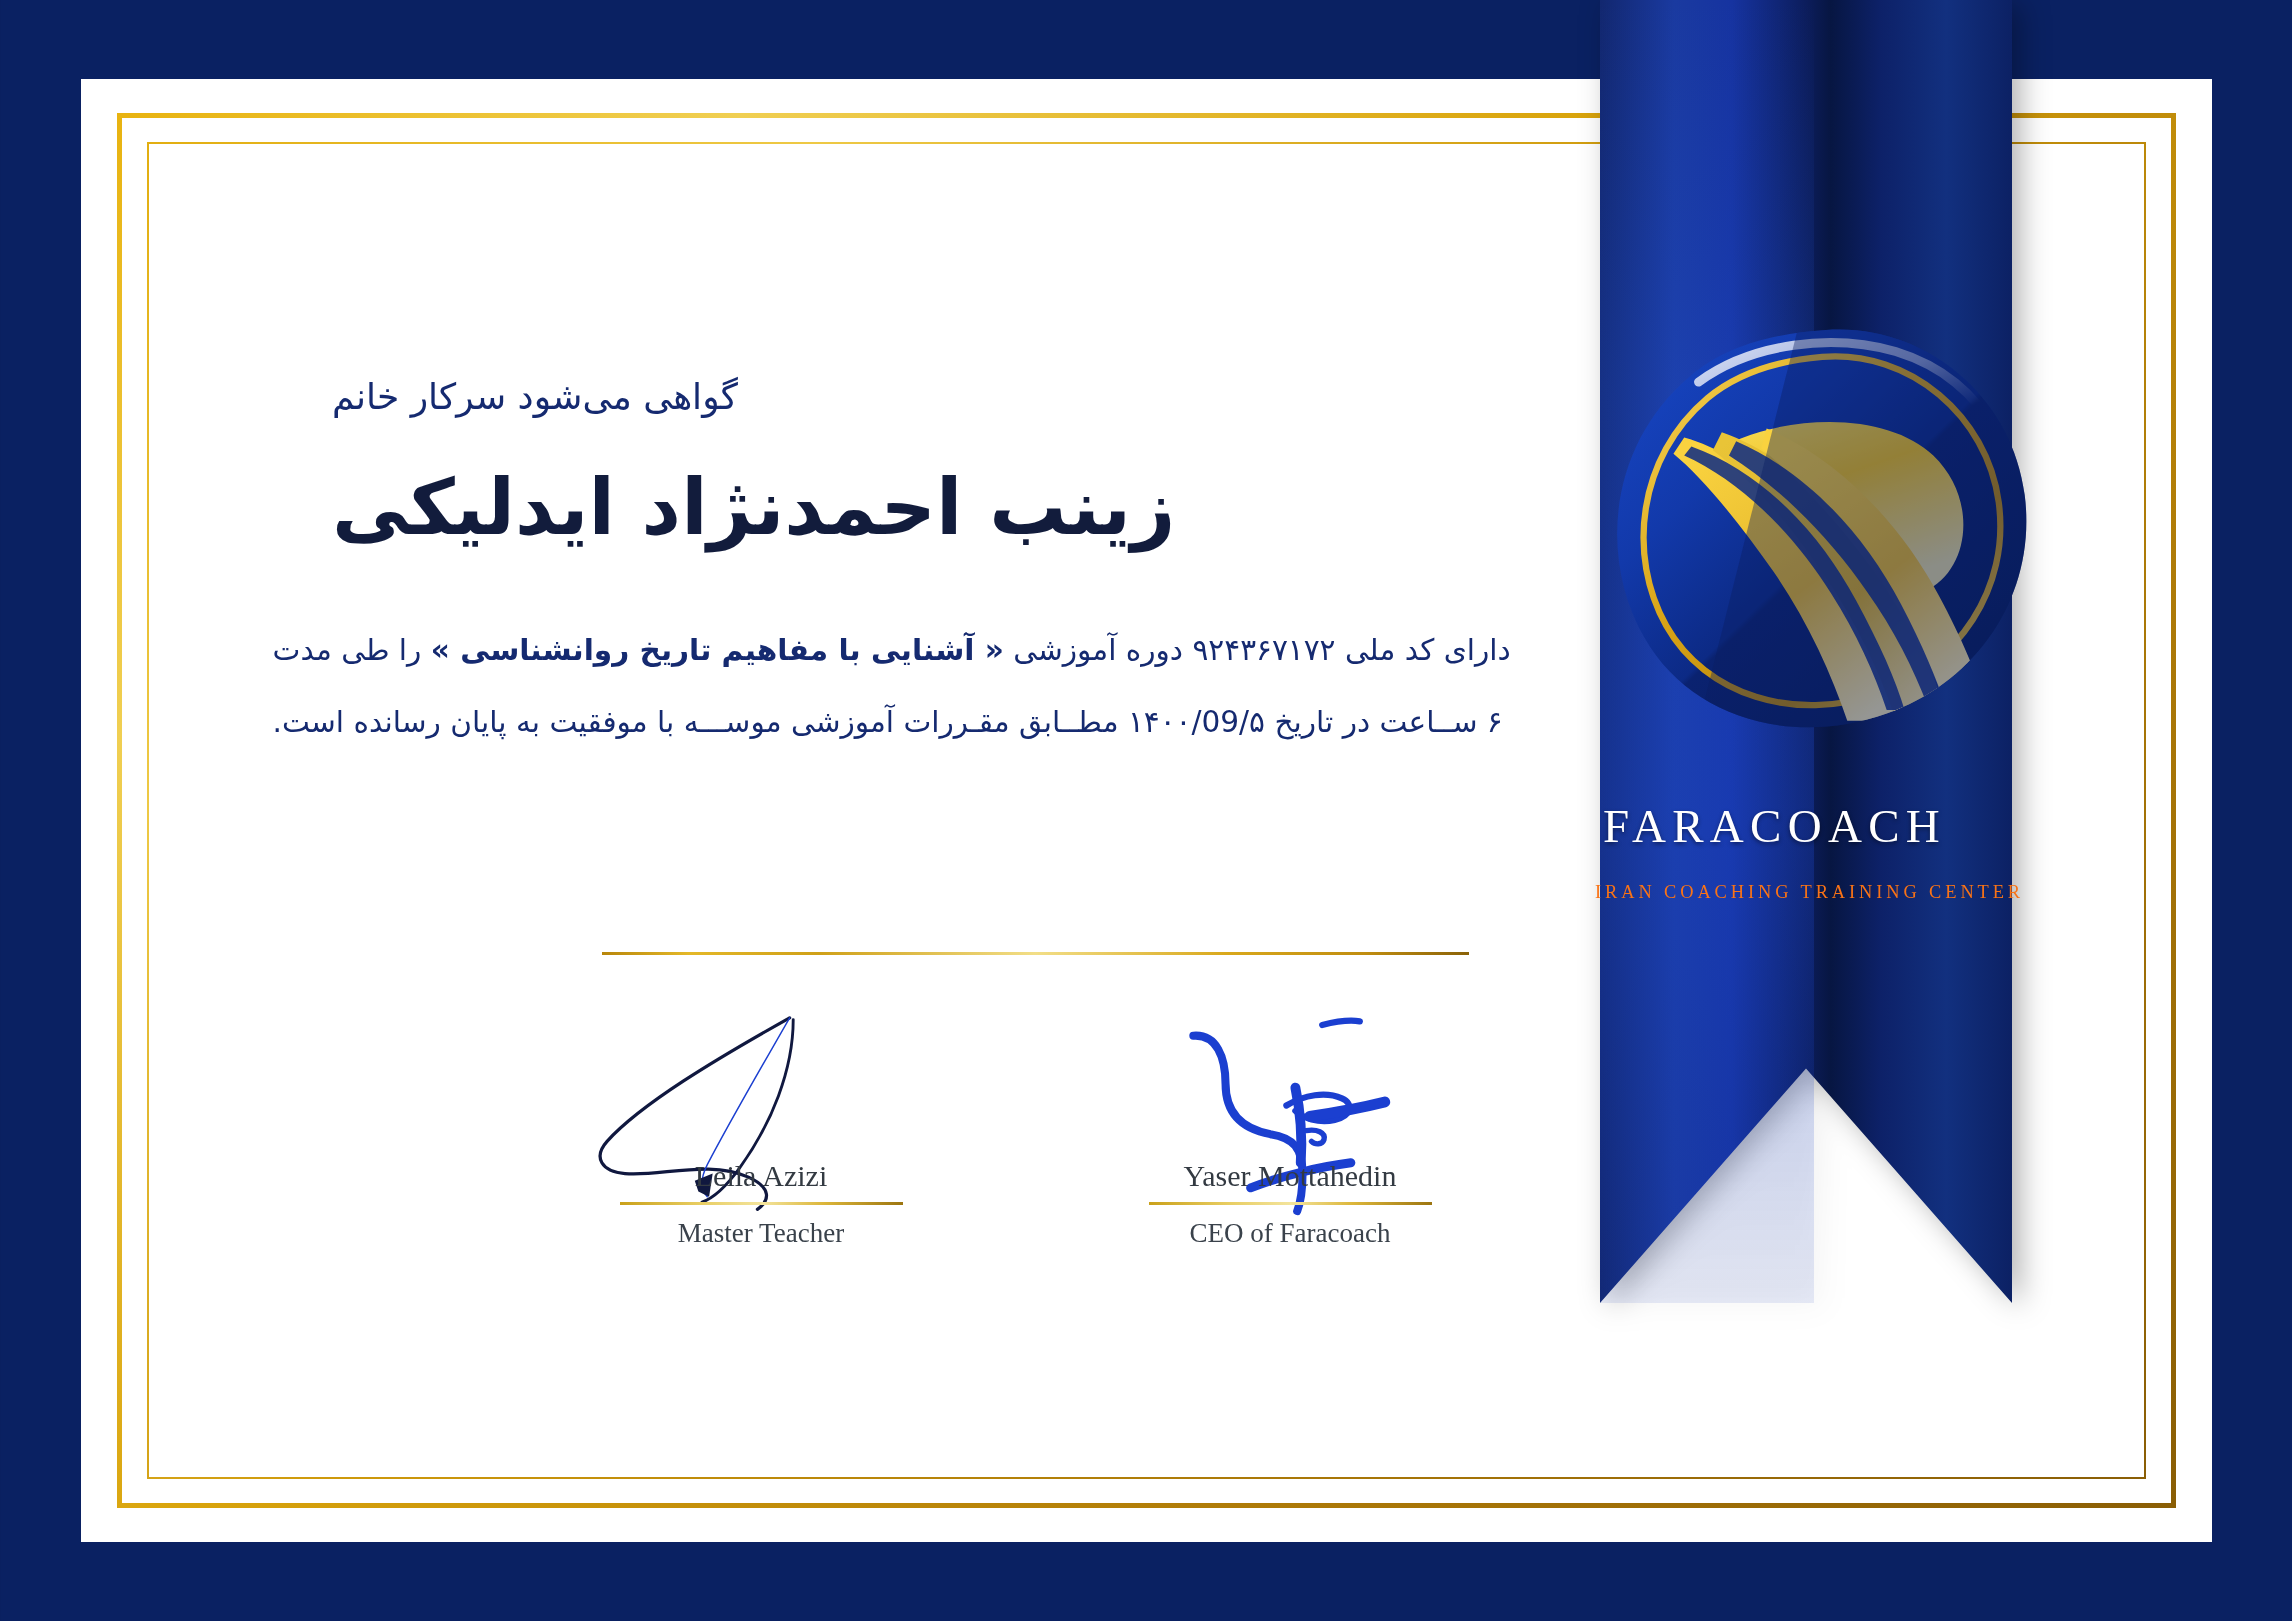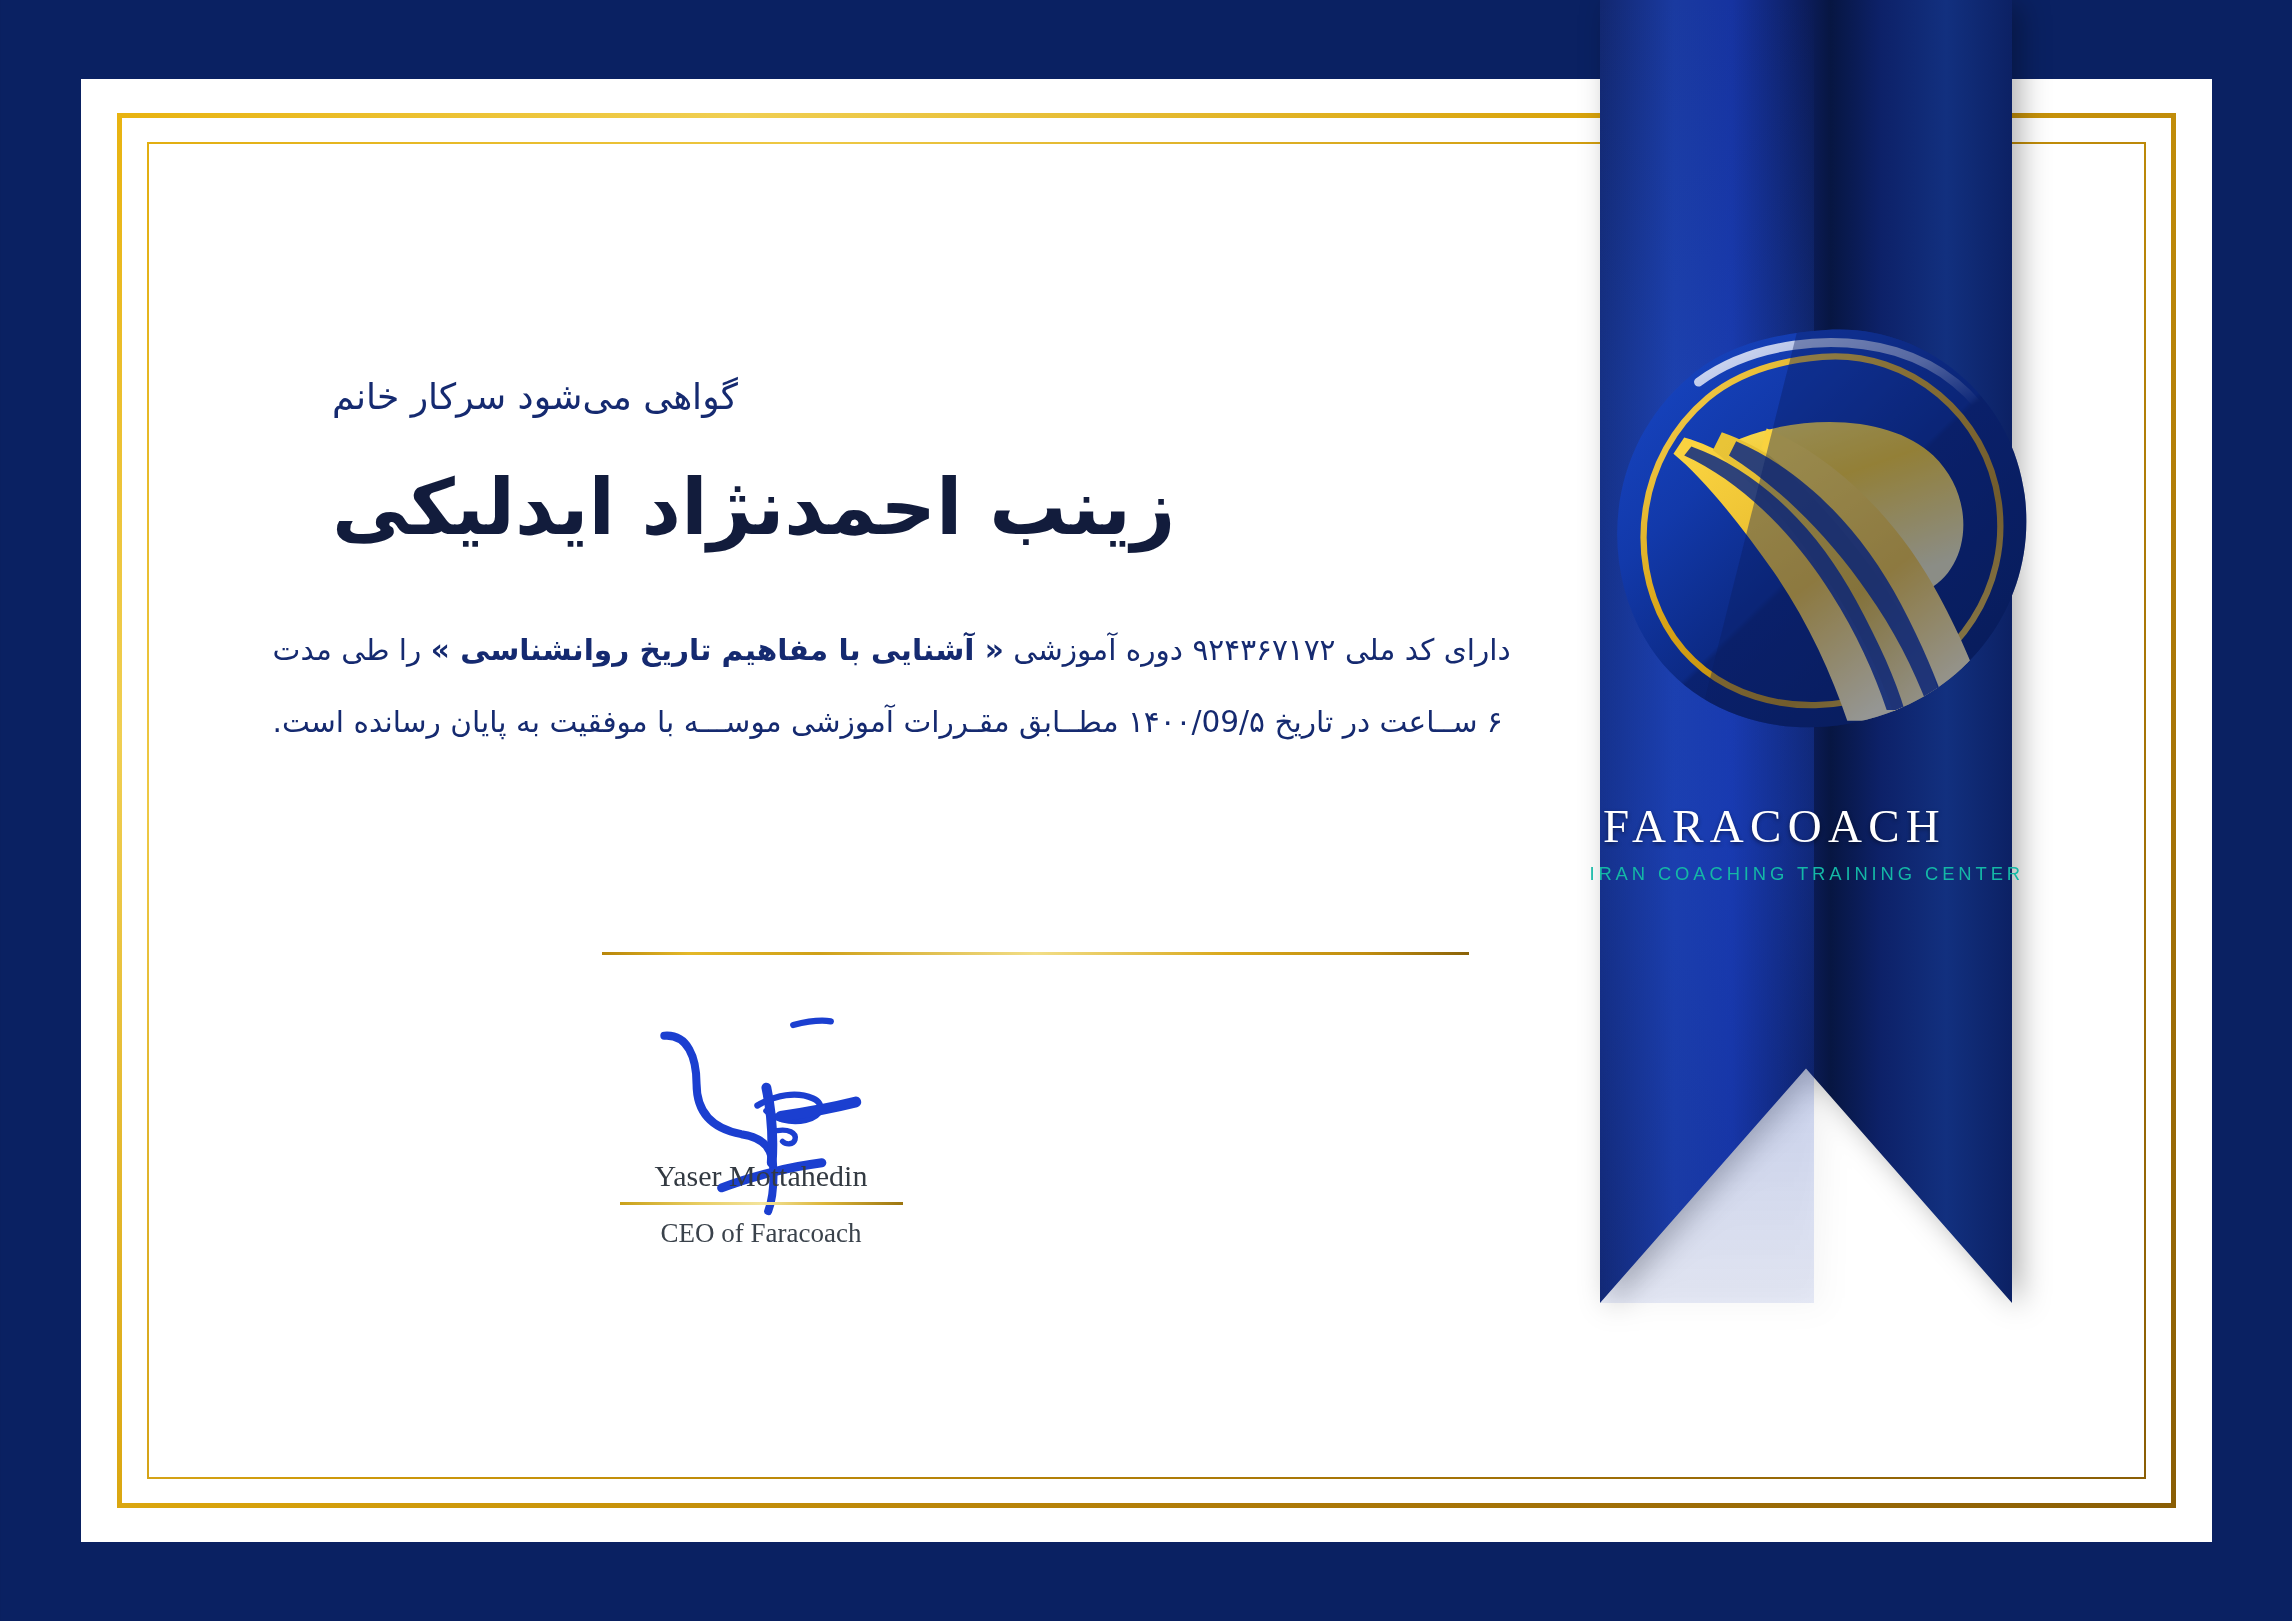--- a/index.html
+++ b/index.html
@@ -85,26 +85,26 @@
   }
   .brand-name{
     font-family:"Liberation Serif","DejaVu Serif",serif;
     font-size:47px;
     letter-spacing:6.3px;
     line-height:1.05;
     text-shadow:0 1.8px 4.5px rgba(0,0,0,.45);
     white-space:nowrap;
   }
   .brand-sub{
-    font-family:Liberation Sans, sans-serif;
+    font-family:Liberation Serif, serif;
     font-size:18.4px;
     letter-spacing:3.9px;
-    margin-top:12px;
+    margin-top:31px;
     white-space:nowrap;
-    color:#14b8a6;
+    color:#f97316;
   }
 
   
   .content{
     position:absolute;
     left:269px;top:107px;
     width:1272px;
     z-index:4;
     direction:rtl;
     text-align:left;
@@ -332,20 +332,32 @@
       <span class="para-line"><span>دارای کد ملی ۹۲۴۳۶۷۱۷۲  دوره آموزشی </span><span class="emph">« آشنایی با مفاهیم تاریخ روانشناسی »</span><span>  را طی مدت</span></span>
       <span class="para-line">۶ ســاعت در تاریخ ۱۴۰۰/09/۵ مطــابق مقـررات آموزشی موســـه با موفقیت به پایان رسانده است.</span>
     </div>
 
   </div>
 
   <div class="divider"></div>
 
   <div class="signatures">
 
+    <div class="sig-block">
+      <svg class="sig-ink" viewBox="0 0 400 250" aria-hidden="true">
+        <path d="M232,22 C 150,68 66,118 28,160 C 12,178 22,194 48,196
+                 C 86,200 142,180 186,200 C 212,212 210,226 196,236" fill="none" stroke="#10183f" stroke-width="3.6" stroke-linecap="round"></path>
+        <path d="M232,22 C 200,78 166,136 140,186 C 132,202 132,214 140,222" fill="none" stroke="#1b3fd0" stroke-width="1.6" stroke-linecap="round"></path>
+        <path d="M236,24 C 236,80 212,140 176,190 C 160,212 146,224 134,228" fill="none" stroke="#10183f" stroke-width="3.2" stroke-linecap="round"></path>
+        <path d="M126,204 L 146,196 L 142,222 L 130,216 Z" fill="#10183f"></path>
+      </svg>
+      <div class="sig-name">Leila Azizi</div>
+      <div class="sig-rule"></div>
+      <div class="sig-role">Master Teacher</div>
+    </div>
 
     <div class="sig-block">
       <svg class="sig-ink" viewBox="0 0 400 250" aria-hidden="true">
         <path d="M92,42 C 118,40 128,66 128,96 C 128,128 146,146 178,152
                  C 204,156 214,168 214,196 C 214,214 212,228 208,238" fill="none" stroke="#1b3fd0" stroke-width="9" stroke-linecap="round"></path>
         <path d="M206,100 C 212,128 214,154 212,184" fill="none" stroke="#1b3fd0" stroke-width="11" stroke-linecap="round"></path>
         <path d="M196,120 C 216,108 240,104 258,112 C 272,118 268,132 250,136
                  C 232,140 214,134 206,126" fill="none" stroke="#1b3fd0" stroke-width="7" stroke-linecap="round"></path>
         <path d="M222,132 C 250,128 282,122 306,116" fill="none" stroke="#1b3fd0" stroke-width="12" stroke-linecap="round"></path>
         <path d="M218,148 C 230,146 240,150 238,158 C 236,164 228,164 224,160" fill="none" stroke="#1b3fd0" stroke-width="6" stroke-linecap="round"></path>

